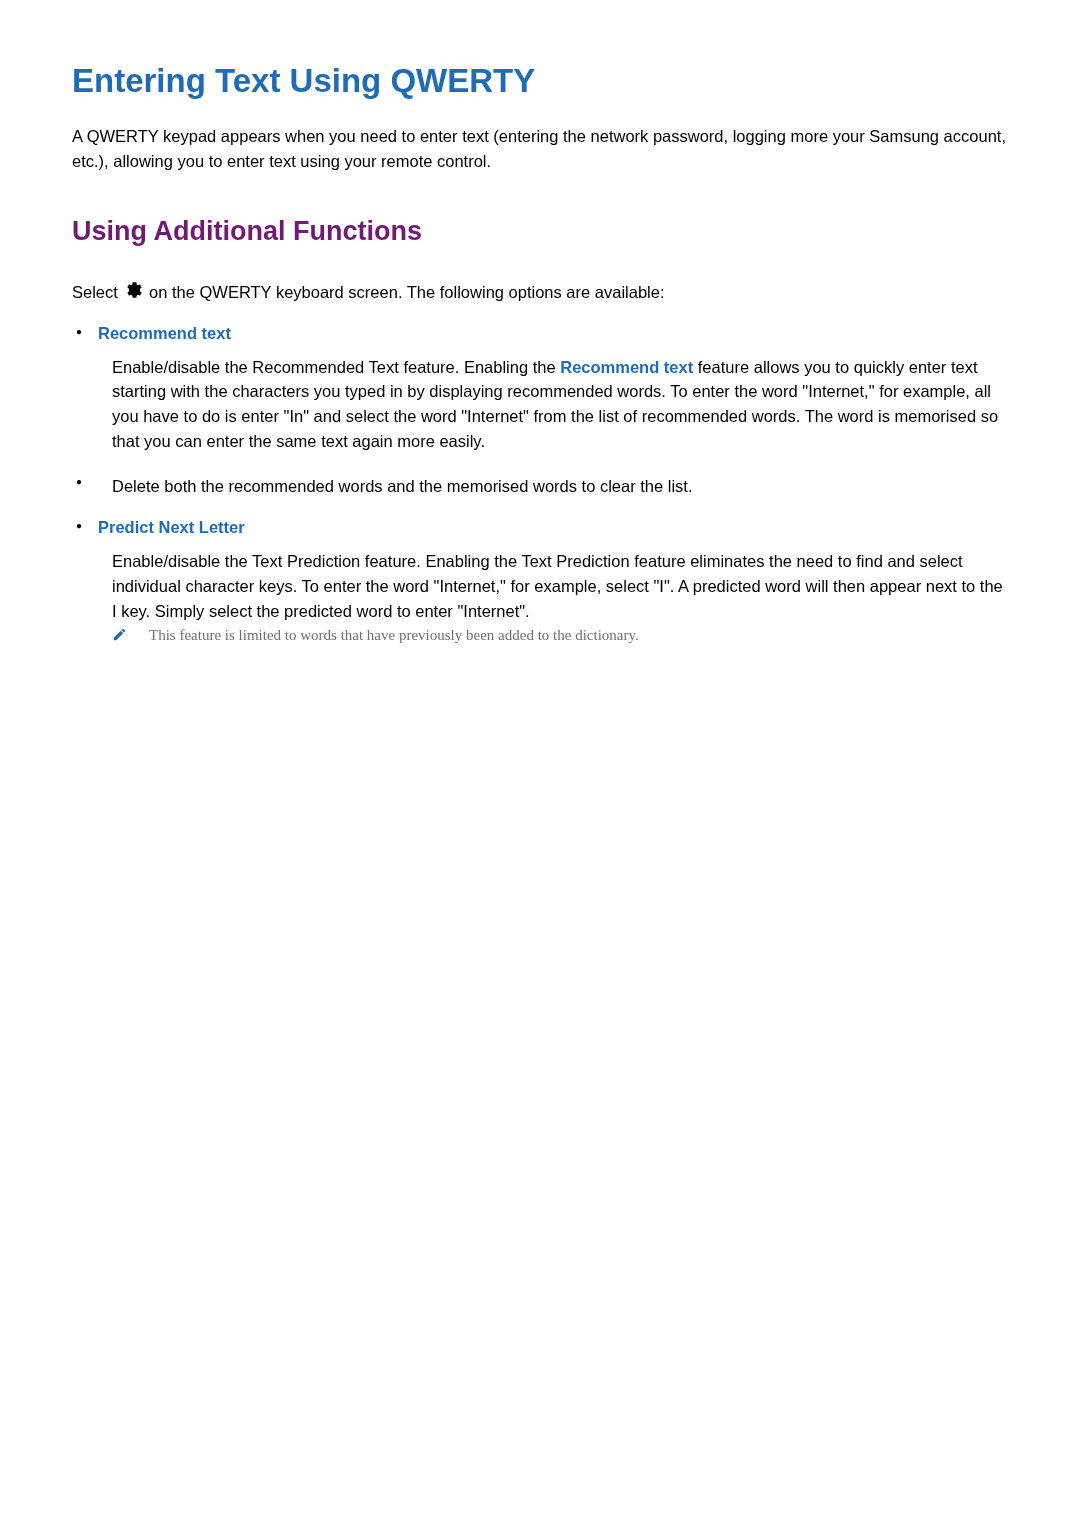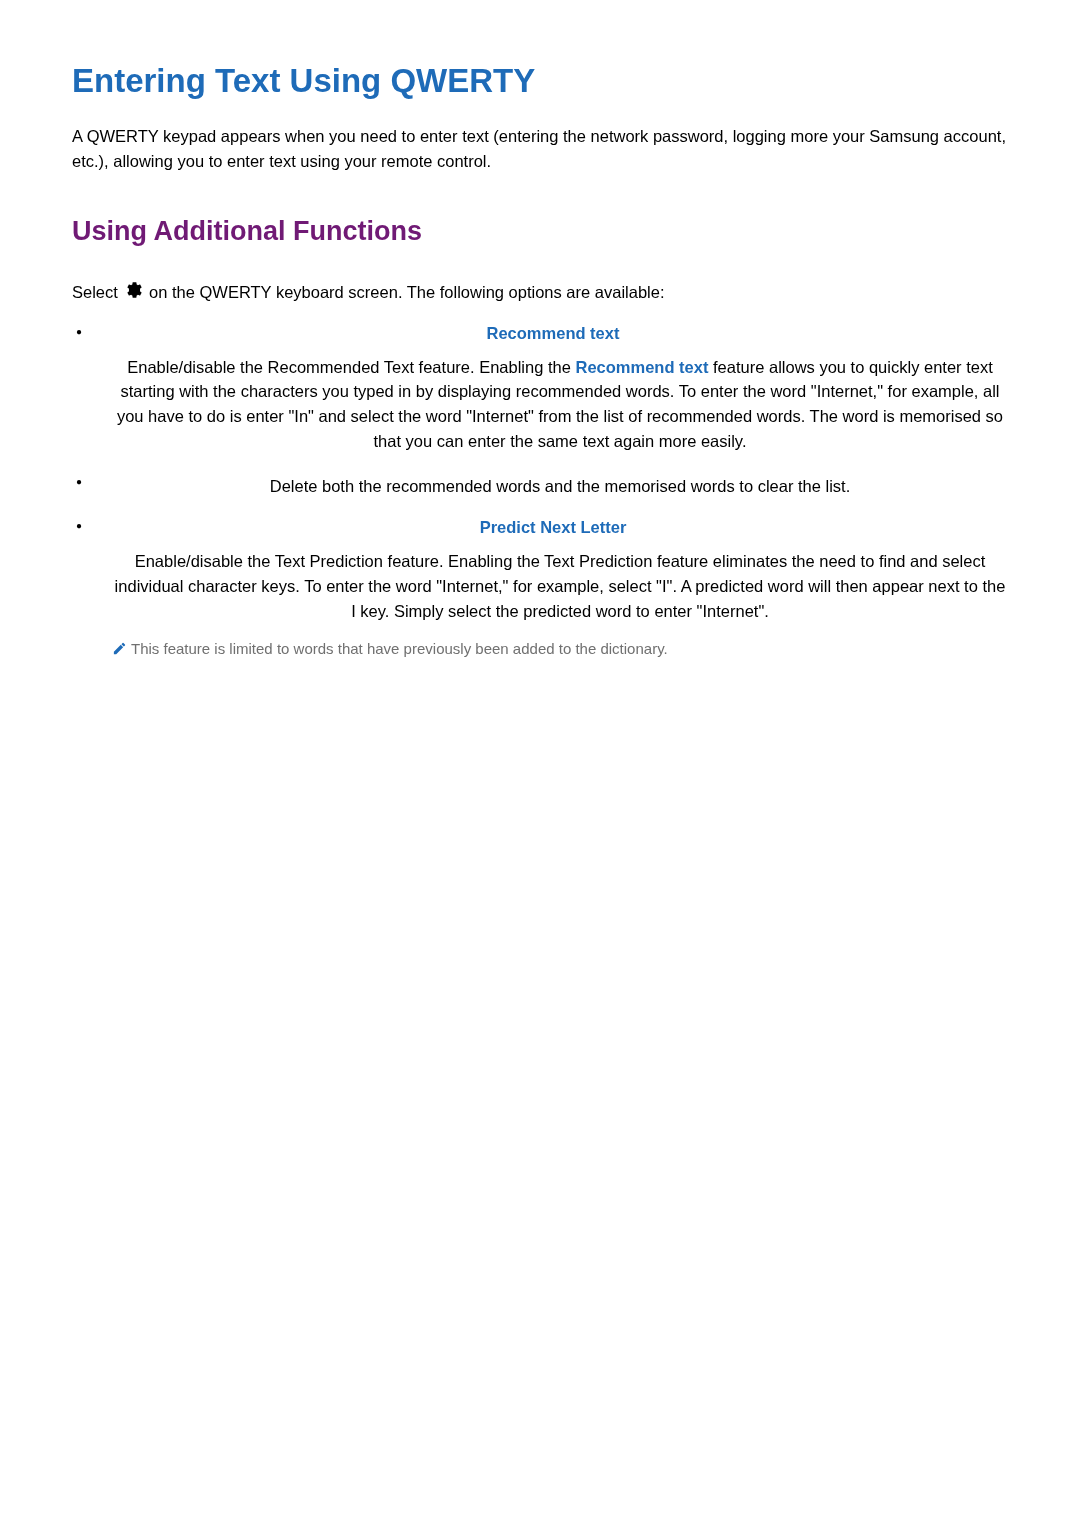--- a/index.html
+++ b/index.html
@@ -46,21 +46,20 @@
     vertical-align: middle;
     margin: 0 2px;
   }
   .bullet-list {
     list-style: none;
     padding-left: 26px;
   }
   .bullet-item {
     position: relative;
     margin-bottom: 20px;
-    text-align: center;
   }
   .bullet-item::before {
     content: "●";
     position: absolute;
     left: -22px;
     top: 2px;
     font-size: 10px;
     color: #000000;
   }
   .item-title {
@@ -75,23 +74,23 @@
     line-height: 1.5;
     padding-left: 14px;
   }
   .highlight {
     color: #1e6bb8;
     font-weight: bold;
   }
   .note-row {
     display: flex;
     align-items: flex-start;
-    gap: 4px;
+    gap: 22px;
     padding-left: 14px;
-    margin-top: 14px;
+    font-family: Liberation Serif, serif;
   }
   .pencil-icon {
     flex-shrink: 0;
     margin-top: 3px;
   }
   .note-text {
     font-size: 15px;
     color: #707070;
     line-height: 1.5;
   }

